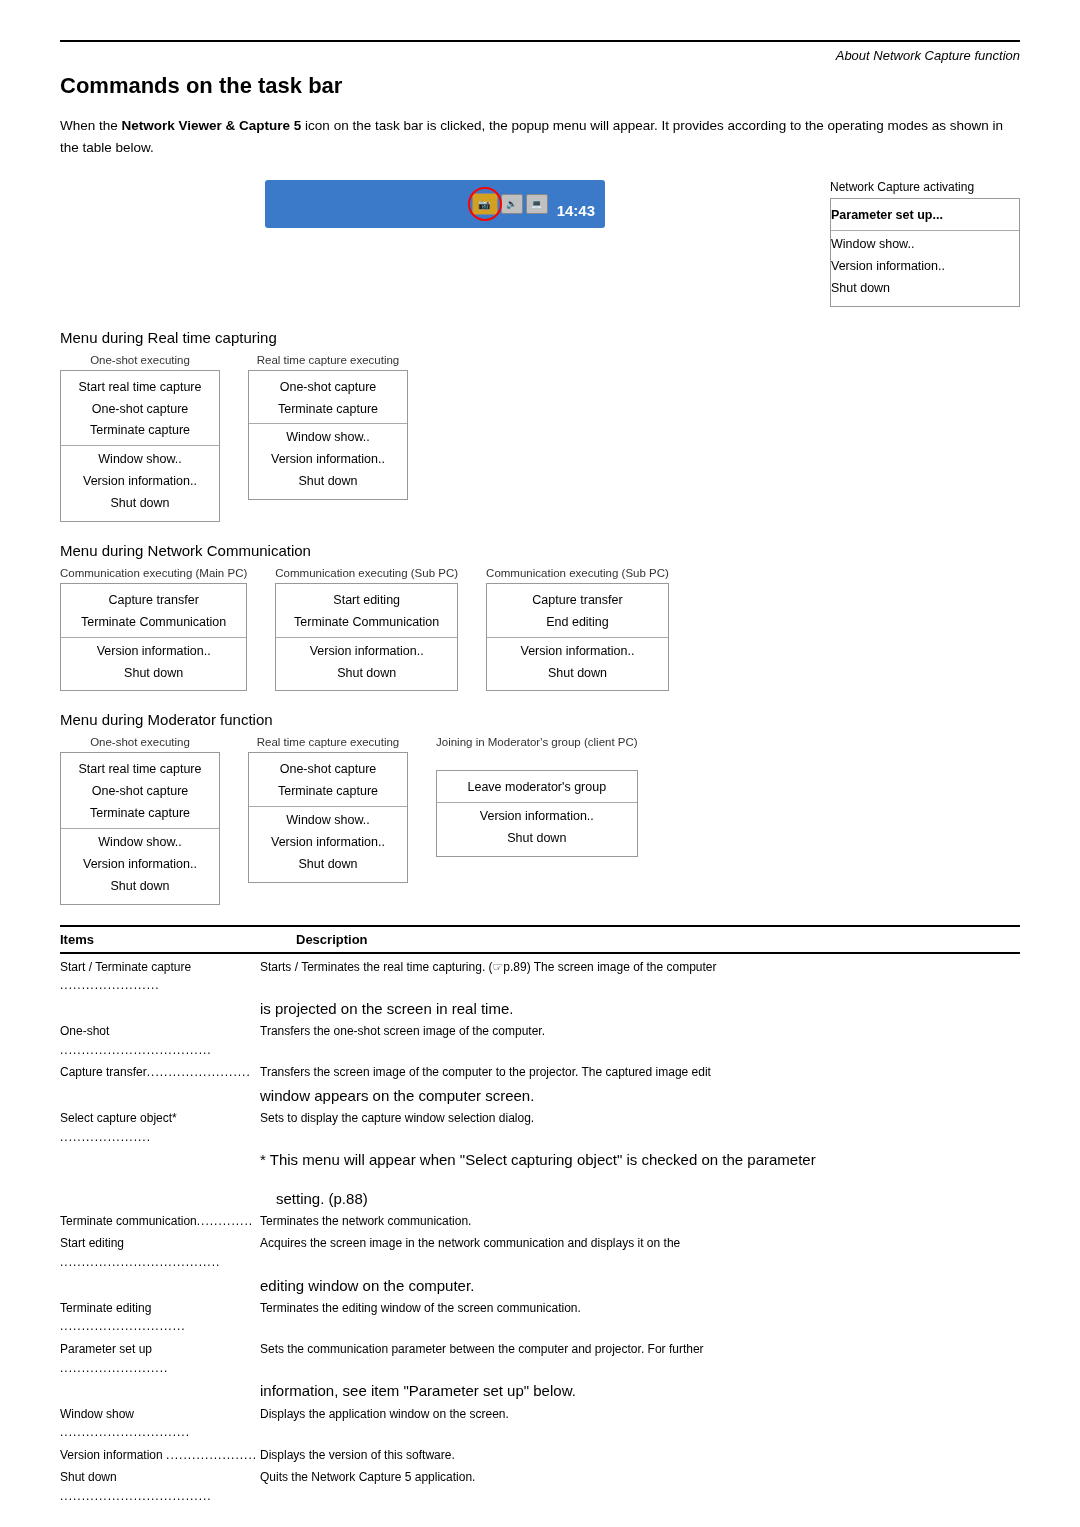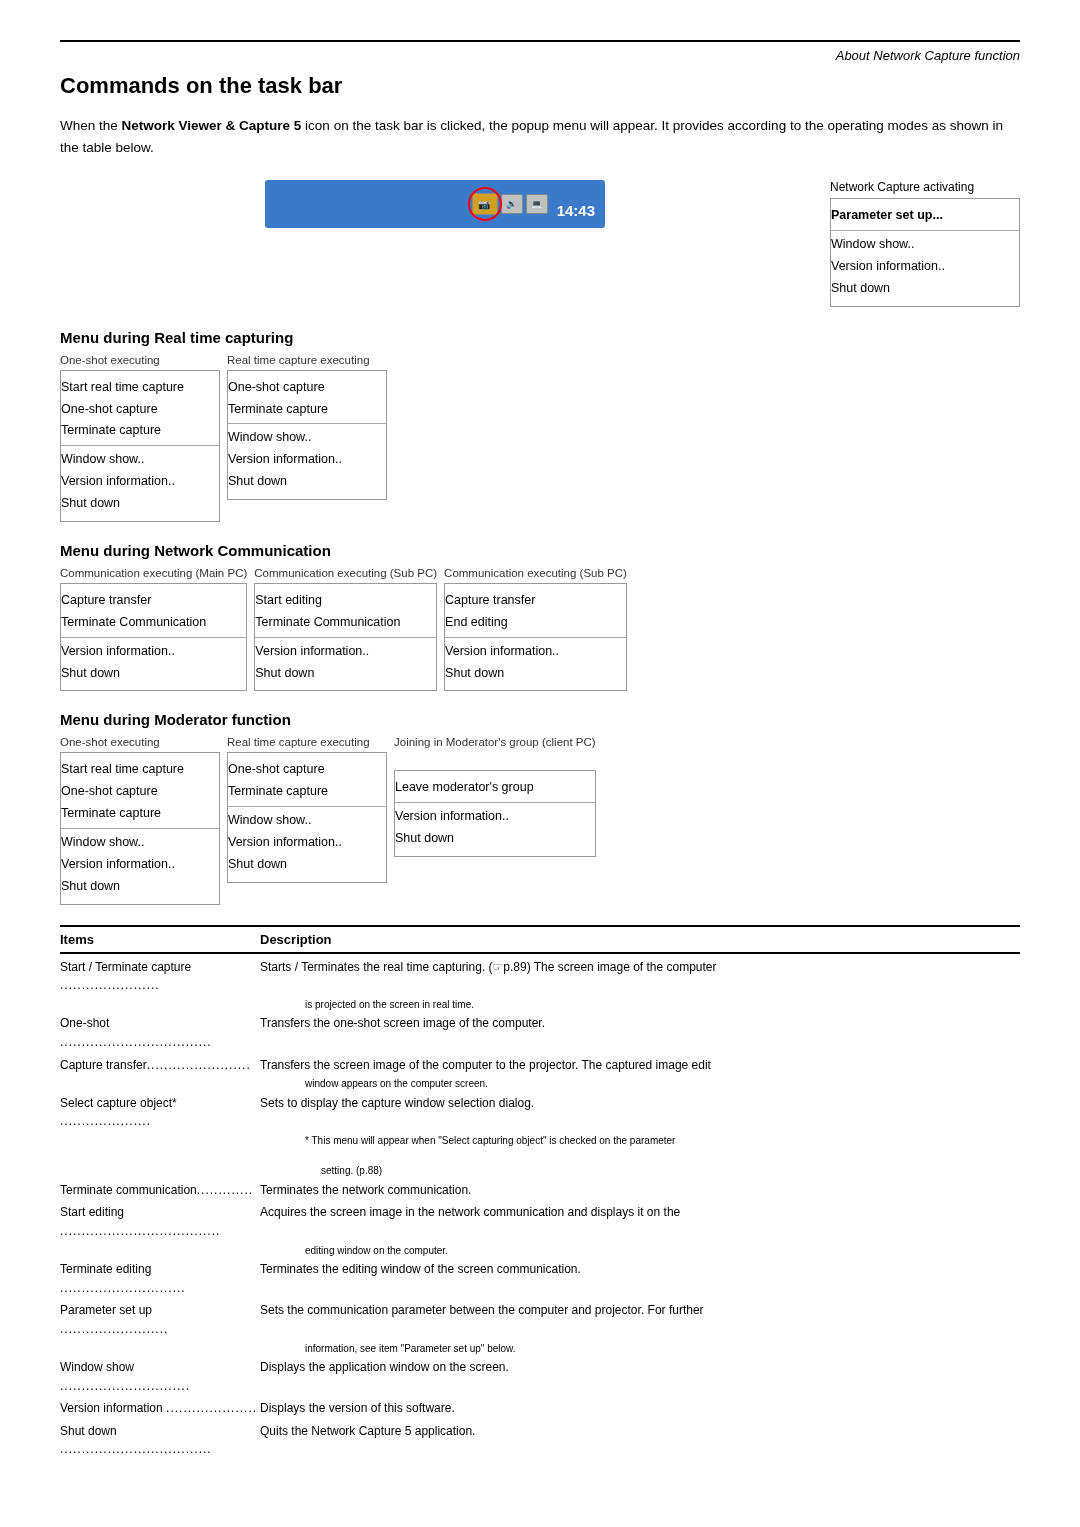--- a/index.html
+++ b/index.html
@@ -50,21 +50,21 @@
       justify-content: center;
       position: relative;
     }
 
     
     .menu-section {
       margin-bottom: 20px;
     }
     .menu-section-title {
       font-size: 15px;
-      font-weight: bold;
+      font-weight: normal;
       margin-bottom: 8px;
       border-bottom: none;
     }
     .menu-col-label {
       font-size: 11.5px;
       color: #333;
       margin-bottom: 4px;
     }
     .menu-box {
       border: 1px solid #999;
@@ -78,64 +78,64 @@
       border-top: 1px solid #aaa;
       margin: 3px 0;
     }
     .dots {
       display: inline-block;
       letter-spacing: 1px;
     }
 
     .menu-grid {
       display: flex;
-      gap: 7px;
+      gap: 28px;
       align-items: flex-start;
+      text-align: center;
     }
     .menu-grid-item {
       display: flex;
       flex-direction: column;
     }
 
     .table-section {
       margin-top: 8px;
       clear: both;
     }
     .header-row-table {
       display: flex;
       border-top: 2px solid #000;
       border-bottom: 2px solid #000;
       padding: 5px 0;
       font-weight: bold;
       font-size: 13px;
       margin-bottom: 2px;
     }
-    .col-item { width: 200px; }
+    .col-item { width: 236px; }
     .col-desc { flex: 1; }
 
     .desc-row {
       display: flex;
       padding: 2px 0;
       line-height: 1.55;
       font-size: 12px;
     }
     .desc-row .col-item {
       width: 200px;
       flex-shrink: 0;
       vertical-align: top;
     }
     .desc-row .col-desc {
       flex: 1;
     }
     .desc-continued {
       display: flex;
       padding: 0;
       line-height: 1.55;
-      font-size: 10px;
-      gap: 45px;
+      font-size: 15px;
     }
     .desc-continued .col-item { width: 200px; flex-shrink: 0; }
     .desc-continued .col-desc { flex: 1; padding-left: 16px; }
   </style>
 </head>
 <body>
 
 <div class="page">
 
   <div class="top-header">

